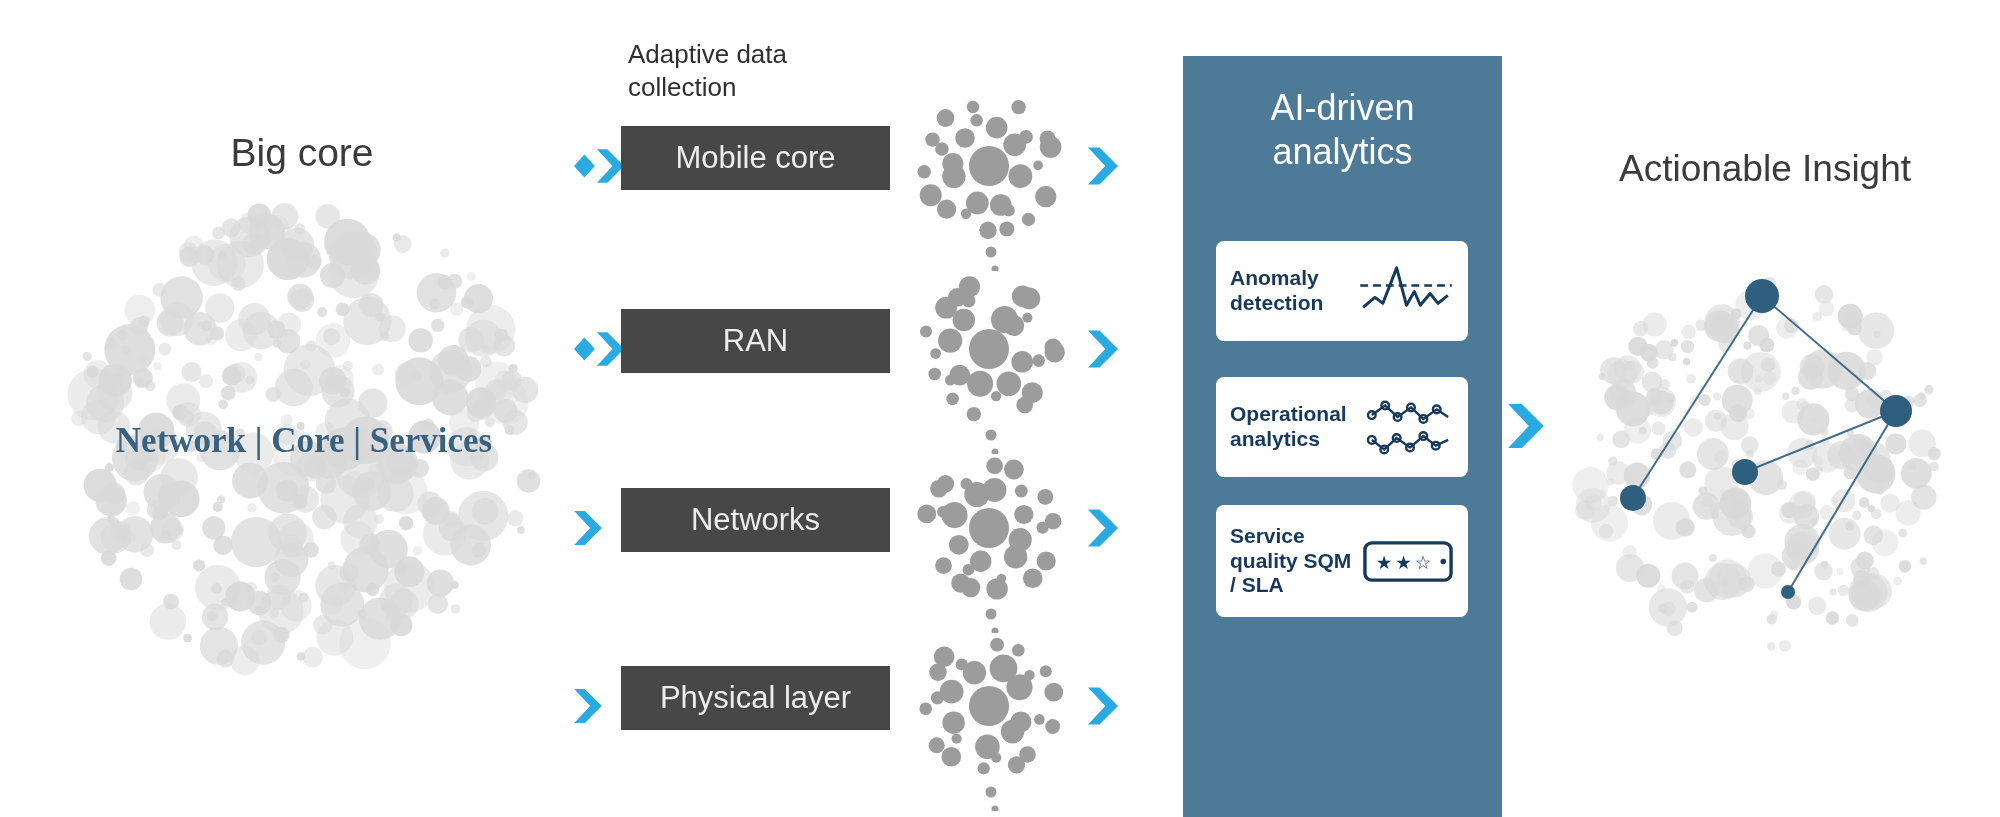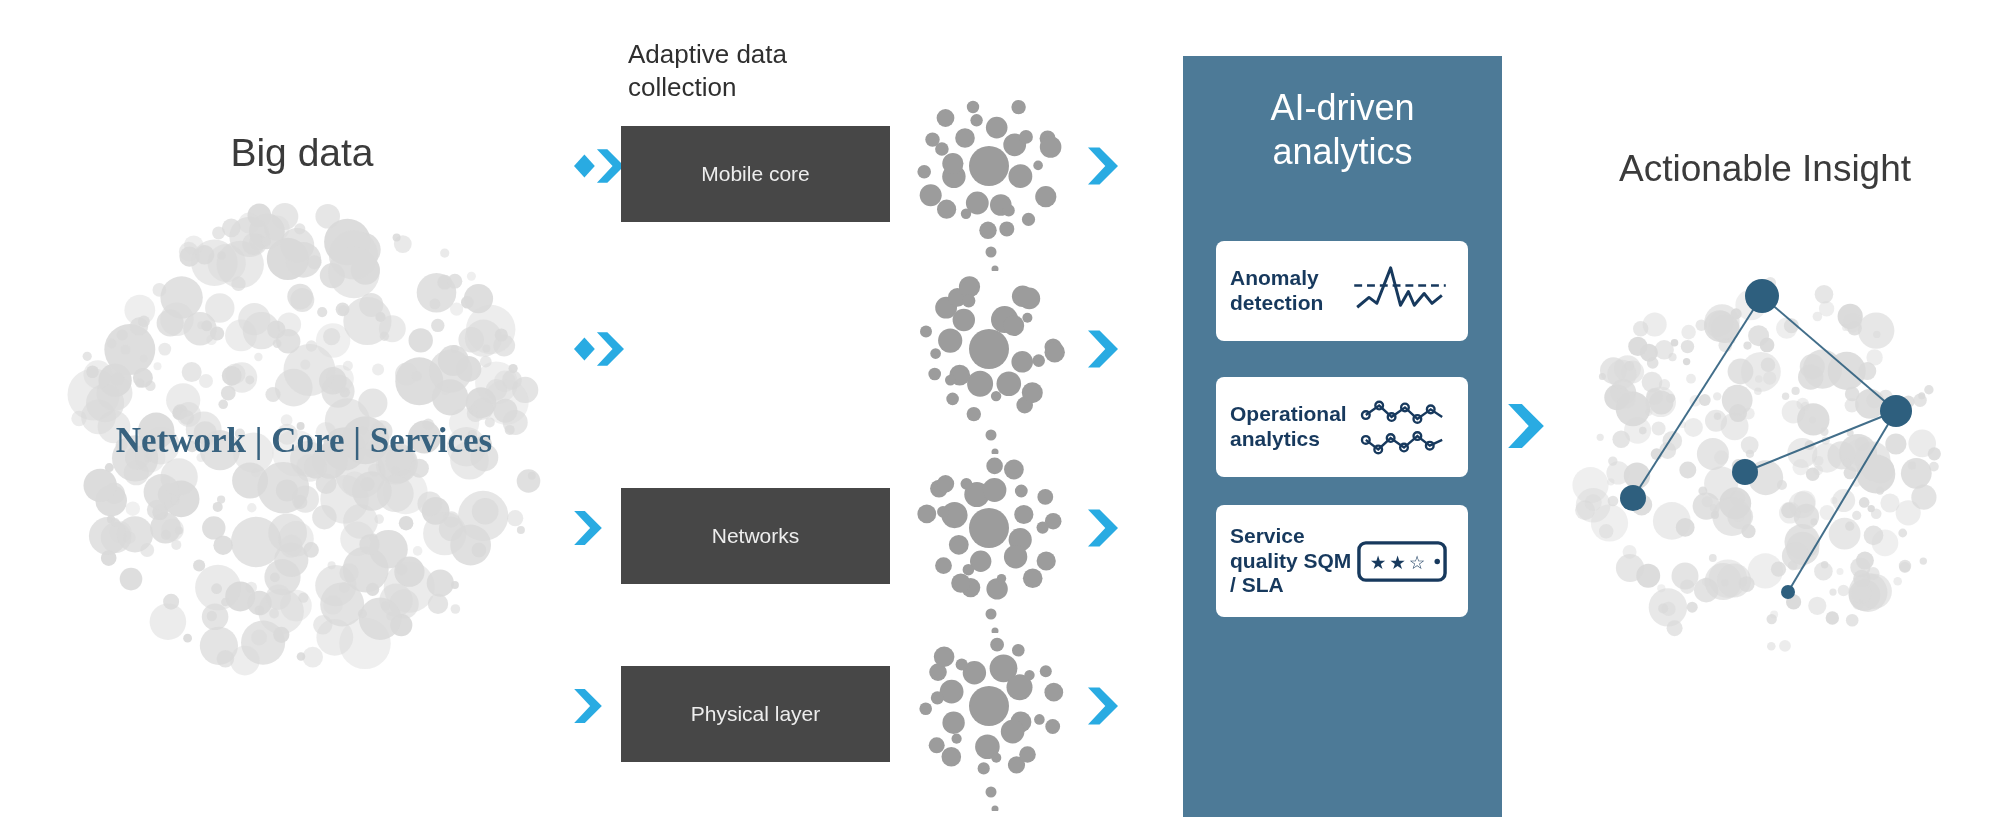--- a/index.html
+++ b/index.html
@@ -21,30 +21,30 @@
   .big-bubble{position:absolute;left:61px;top:198px;width:486px;height:486px;font-family:Liberation Serif, serif;}
   .big-bubble svg{position:absolute;left:0;top:0;width:100%;height:100%;}
   .big-data-label{position:absolute;left:0;top:0;width:100%;height:100%;display:flex;
     align-items:center;justify-content:center;font-size:35px;font-weight:700;color:var(--label-blue);}
 
   .adaptive-title{position:absolute;left:628px;top:38px;width:255px;
     font-size:26px;line-height:1.28;color:#2f2f2f;}
 
   .flow-row{position:absolute;left:570px;width:600px;height:190px;}
   .row-prefix{position:absolute;left:4px;top:68px;}
-  .row-box{position:absolute;left:51px;top:45px;width:269px;height:96px;background:var(--box-dark);
-    color:var(--box-text);display:flex;align-items:center;justify-content:center;font-size:21px;}
+  .row-box{position:absolute;left:51px;top:45px;width:269px;height:64px;background:var(--box-dark);
+    color:var(--box-text);display:flex;align-items:center;justify-content:center;font-size:31px;}
   .row-cluster{position:absolute;left:334px;top:0;width:170px;height:190px;}
   .row-chevron{position:absolute;left:518px;top:66px;}
 
   .analytics-panel{position:absolute;left:1183px;top:56px;width:319px;height:782px;background:var(--panel);}
   .analytics-title{position:absolute;top:30px;left:30px;right:30px;text-align:center;color:#ffffff;
     font-size:36px;line-height:1.22;}
   .card{position:absolute;left:33px;width:252px;background:#ffffff;border-radius:8px;
-    display:flex;align-items:center;justify-content:space-between;padding:0 20px 0 14px;}
+    display:flex;align-items:center;justify-content:space-between;padding:0 14px 0 14px;}
   .card-label{font-size:21px;font-weight:700;color:var(--navy);line-height:1.18;max-width:128px;}
   .card-icon{flex-shrink:0;}
 
   .insight-title{position:absolute;left:1575px;top:148px;width:380px;text-align:center;
     font-size:37px;color:var(--title-gray);}
   .insight-bubble{position:absolute;left:1568px;top:272px;width:388px;height:388px;}
   .insight-bubble svg{position:absolute;left:0;top:0;width:100%;height:100%;}
   .insight-chevron{position:absolute;left:1508px;top:404px;}
 
   .af{fill:var(--accent);}
@@ -59,21 +59,21 @@
     <path id="chev" d="M0 0 H10 L26 16 L10 32 H0 L15 16 Z"></path>
     <g id="biarrow">
       <path d="M10 5 L20 16 L10 27 L0 16 Z"></path>
       <use href="#chev" x="22"></use>
     </g>
   </defs>
 </svg>
 
 <div class="stage">
 
-  <div class="big-data-title">Big data</div>
+  <div class="big-data-title">Big core</div>
   <div class="big-bubble">
     <svg id="big-bubble-svg" viewBox="0 0 486 486">
         <circle cx="459.9" cy="332.0" r="4.0" fill="#d9d9d9" opacity="0.78"></circle>
         <circle cx="111.6" cy="331.7" r="11.3" fill="#d9d9d9" opacity="0.53"></circle>
         <circle cx="228.1" cy="126.4" r="12.0" fill="#d9d9d9" opacity="0.49"></circle>
         <circle cx="142.7" cy="231.3" r="17.9" fill="#d9d9d9" opacity="0.60"></circle>
         <circle cx="118.0" cy="215.3" r="6.7" fill="#d9d9d9" opacity="0.94"></circle>
         <circle cx="317.1" cy="171.5" r="6.0" fill="#d9d9d9" opacity="0.48"></circle>
         <circle cx="198.4" cy="412.3" r="4.9" fill="#d9d9d9" opacity="0.82"></circle>
         <circle cx="393.6" cy="151.3" r="4.3" fill="#d9d9d9" opacity="0.74"></circle>
@@ -444,20 +444,21 @@
       </svg>
     <svg class="row-chevron" viewBox="0 0 26 32" width="30" height="38">
         <use href="#chev" class="af"></use>
       </svg>
   </div>
 
   <div class="flow-row" style="top:264px">
     <svg class="row-prefix" viewBox="0 0 48 32" width="50" height="34">
         <use href="#biarrow" class="af"></use>
       </svg>
+    <div class="row-box">RAN</div>
     <svg class="row-cluster" viewBox="0 0 170 190">
         <circle cx="85" cy="85" r="20" fill="#9c9c9c"></circle>
         <circle cx="118.2" cy="97.8" r="10.8" fill="#9c9c9c"></circle>
         <circle cx="104.8" cy="119.8" r="12.3" fill="#9c9c9c"></circle>
         <circle cx="76.1" cy="119.7" r="13.0" fill="#9c9c9c"></circle>
         <circle cx="55.7" cy="111.2" r="10.4" fill="#9c9c9c"></circle>
         <circle cx="46.2" cy="76.6" r="12.1" fill="#9c9c9c"></circle>
         <circle cx="59.8" cy="56.0" r="11.2" fill="#9c9c9c"></circle>
         <circle cx="100.6" cy="55.5" r="13.6" fill="#9c9c9c"></circle>
         <circle cx="109.8" cy="61.7" r="10.4" fill="#9c9c9c"></circle>

